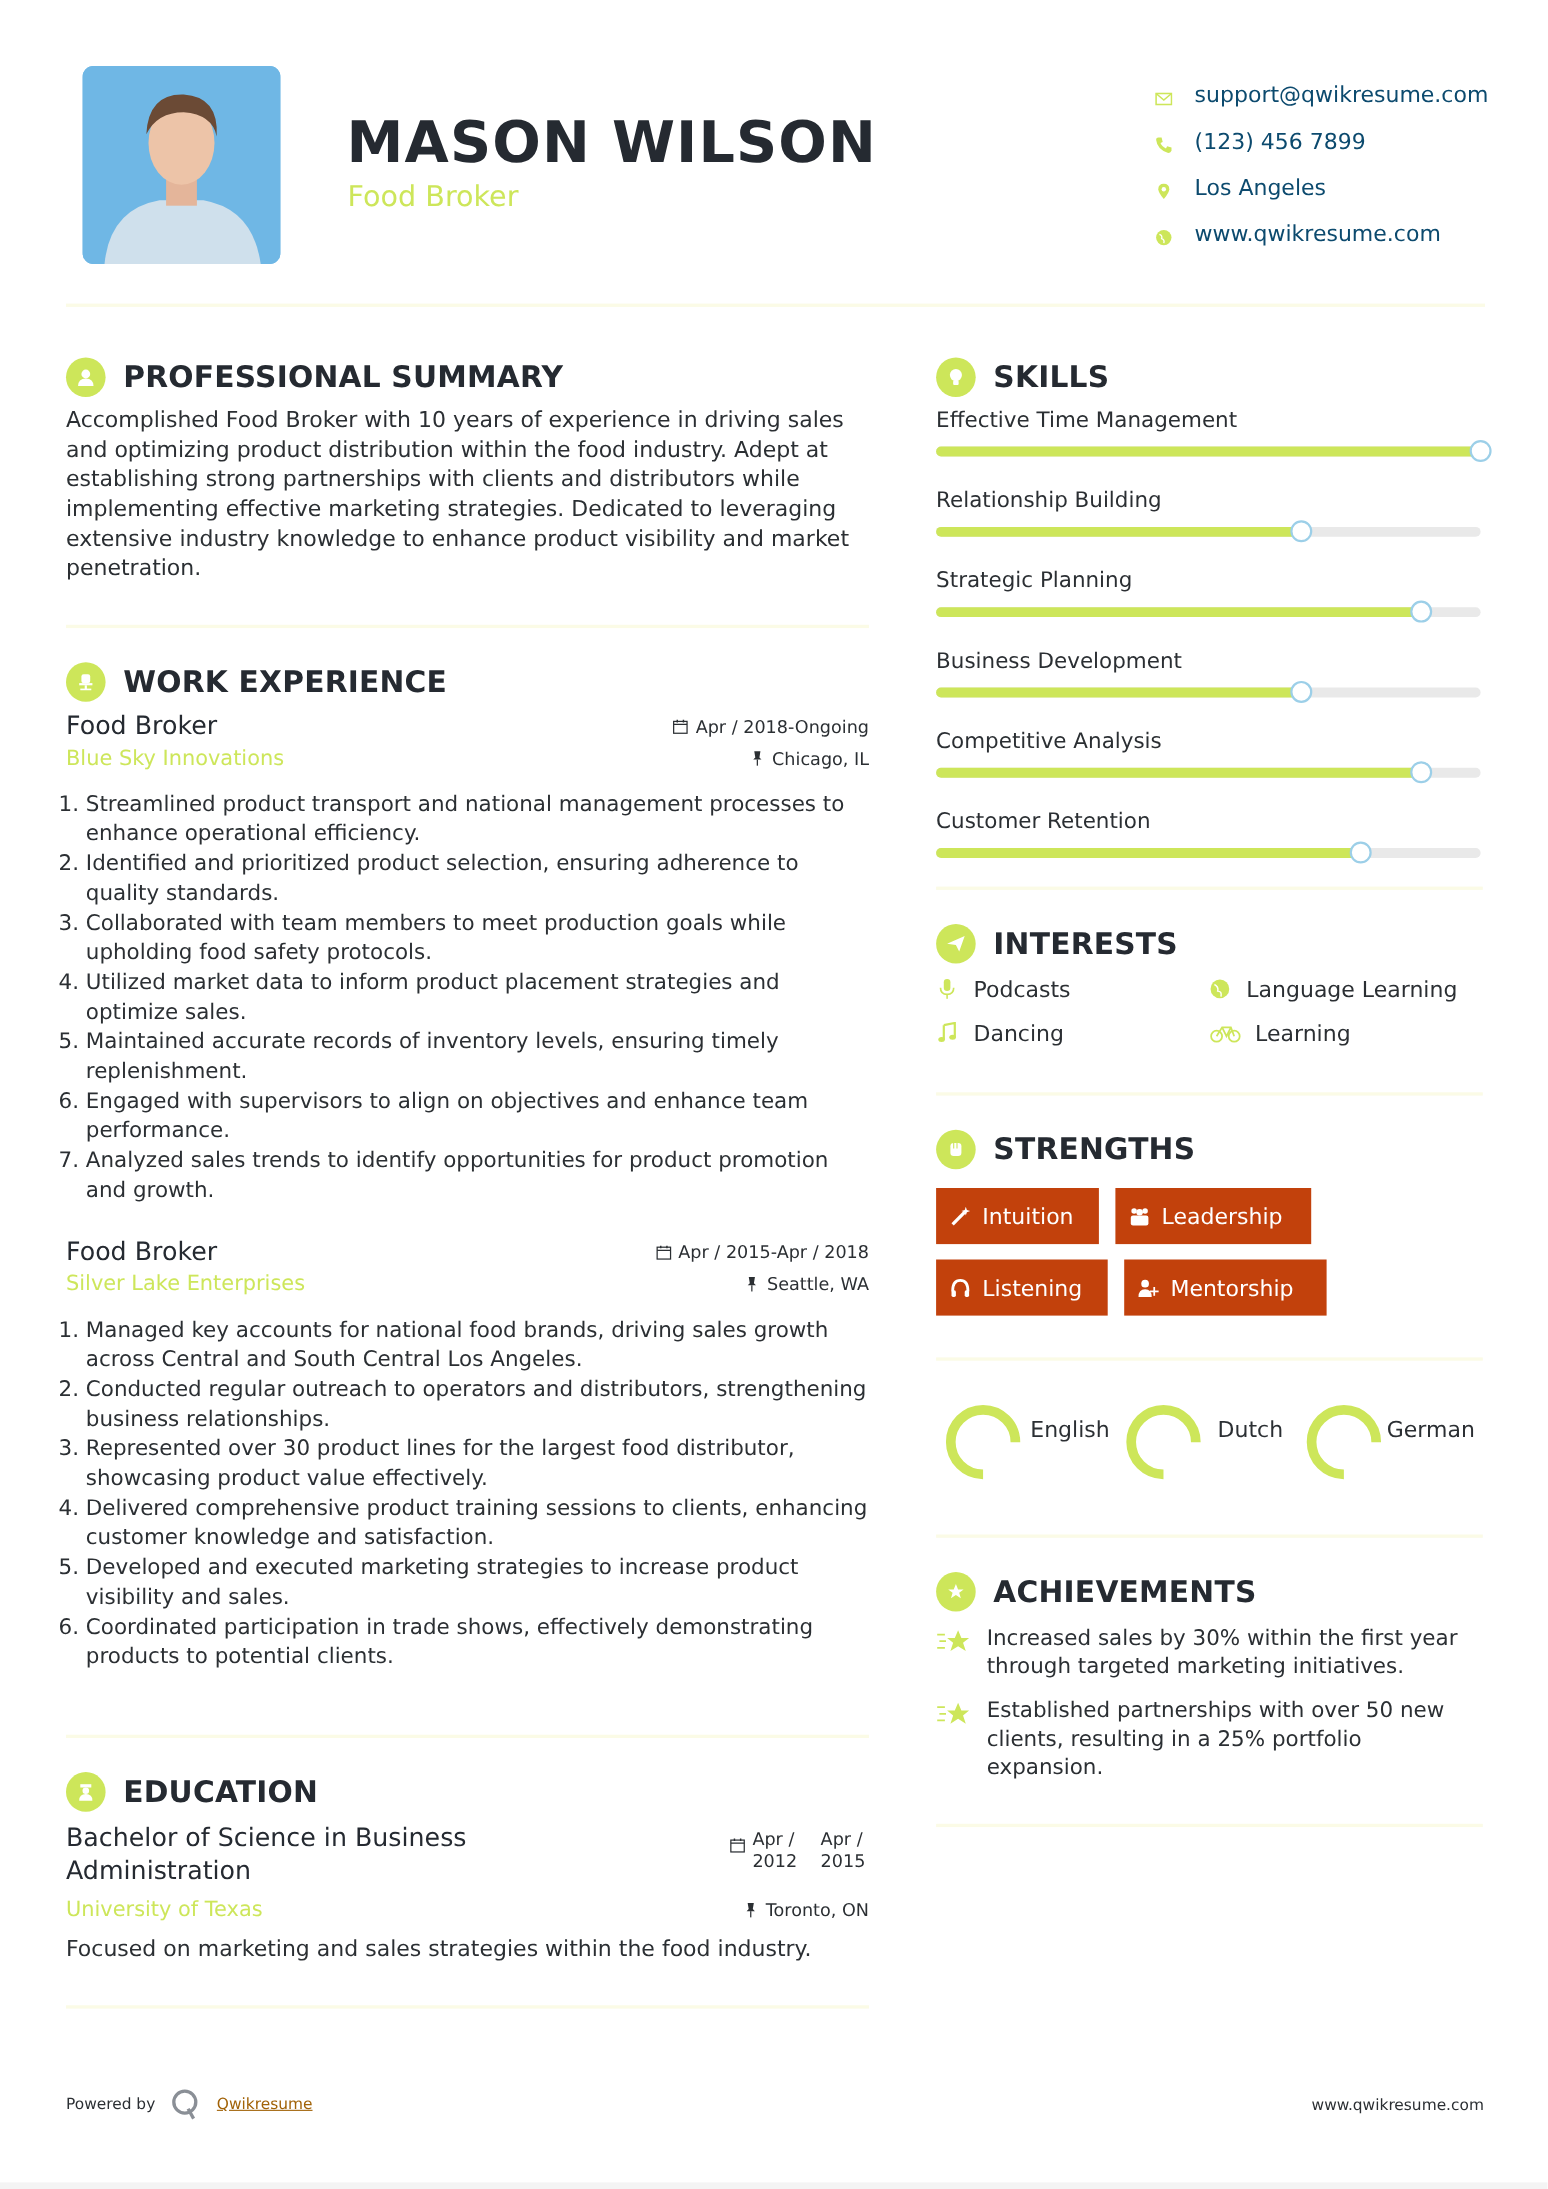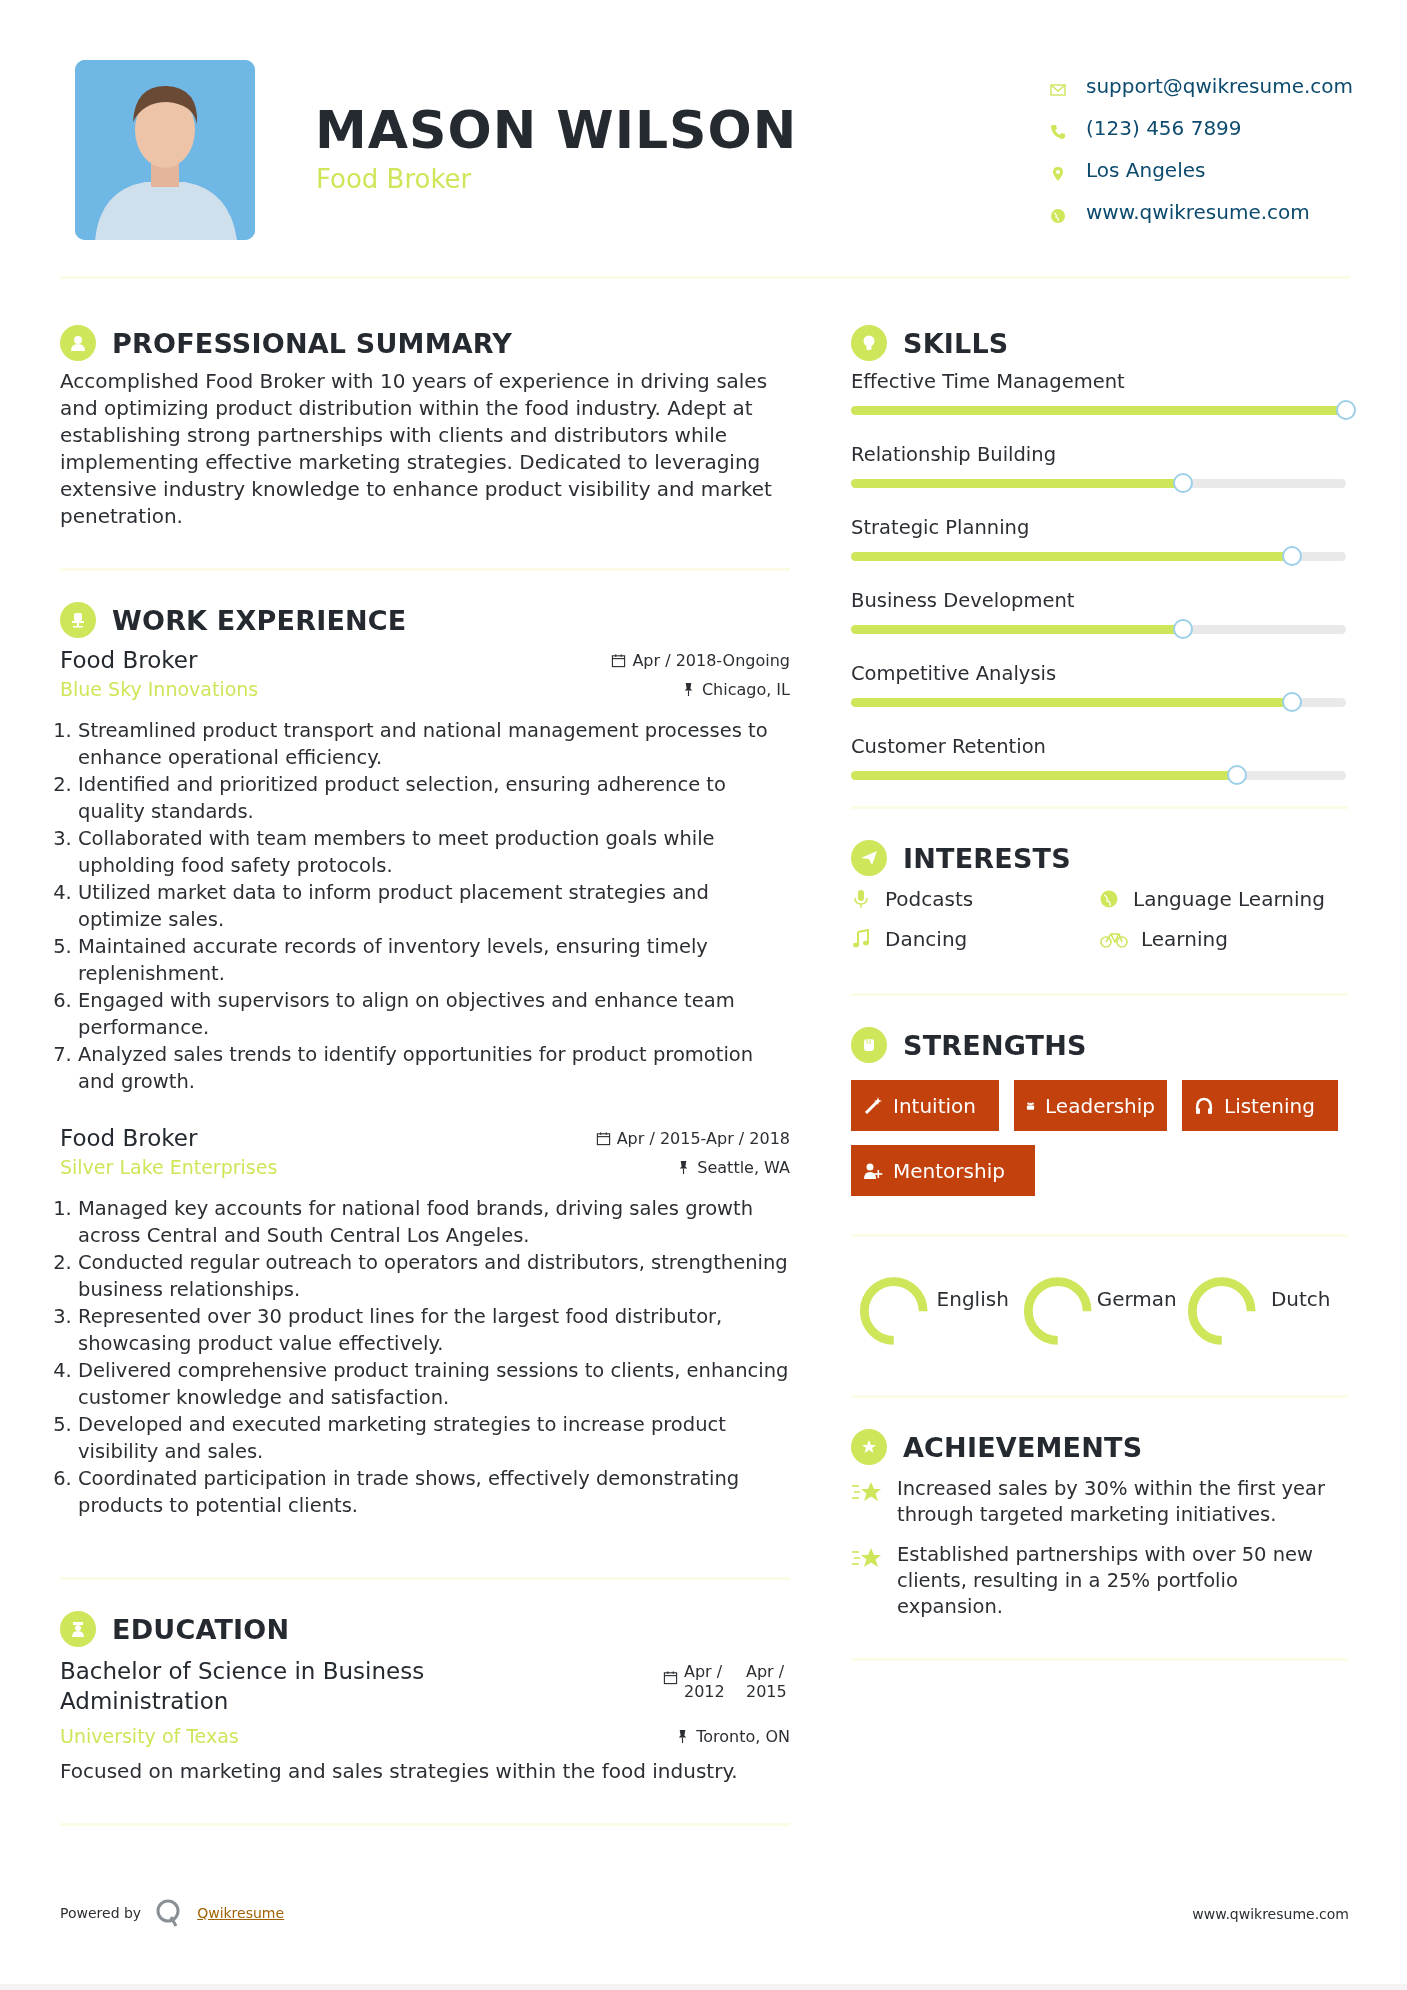--- a/index.html
+++ b/index.html
@@ -404,21 +404,21 @@
         <span class="sec-title">STRENGTHS</span>
       </div>
       <div class="strengths">
         <div class="tag" style="width:148px;">
           <svg viewBox="0 0 20 20">
               <line x1="3" y1="17" x2="14" y2="6" stroke="#fff" stroke-width="3"></line>
               <path d="M15 1 L16 4 L19 5 L16 6 L15 9 L14 6 L11 5 L14 4 Z" fill="#fff"></path>
             </svg>
           <span>Intuition</span>
         </div>
-        <div class="tag" style="width:153px;align-items:center;">
+        <div class="tag" style="width:178px;align-items:center;">
           <svg viewBox="0 0 20 20">
               <circle cx="5" cy="5" r="2.5" fill="#fff"></circle>
               <circle cx="15" cy="5" r="2.5" fill="#fff"></circle>
               <circle cx="10" cy="6" r="3" fill="#fff"></circle>
               <rect x="2" y="9" width="16" height="9" rx="2" fill="#fff"></rect>
             </svg>
           <span>Leadership</span>
         </div>
         <div class="tag" style="width:156px;">
           <svg viewBox="0 0 20 20">
@@ -447,27 +447,27 @@
         <div class="lang">
           <svg viewBox="0 0 100 100">
               <circle cx="50" cy="50" r="40" fill="none" stroke="#cde65a" stroke-width="12" stroke-dasharray="188.5 251.3" transform="rotate(90 50 50)"></circle>
             </svg>
           <span class="lang-label">English</span>
         </div>
         <div class="lang">
           <svg viewBox="0 0 100 100">
               <circle cx="50" cy="50" r="40" fill="none" stroke="#cde65a" stroke-width="12" stroke-dasharray="188.5 251.3" transform="rotate(90 50 50)"></circle>
             </svg>
-          <span class="lang-label">German</span>
+          <span class="lang-label">Dutch</span>
         </div>
         <div class="lang">
           <svg viewBox="0 0 100 100">
               <circle cx="50" cy="50" r="40" fill="none" stroke="#cde65a" stroke-width="12" stroke-dasharray="188.5 251.3" transform="rotate(90 50 50)"></circle>
             </svg>
-          <span class="lang-label">Dutch</span>
+          <span class="lang-label">German</span>
         </div>
       </div>
     </section>
 
     <div class="divider" style="margin-top:38px;"></div>
 
     <section style="margin-top:28px;">
       <div class="sec-head">
         <span class="sec-icon">
           <svg viewBox="0 0 20 20">

